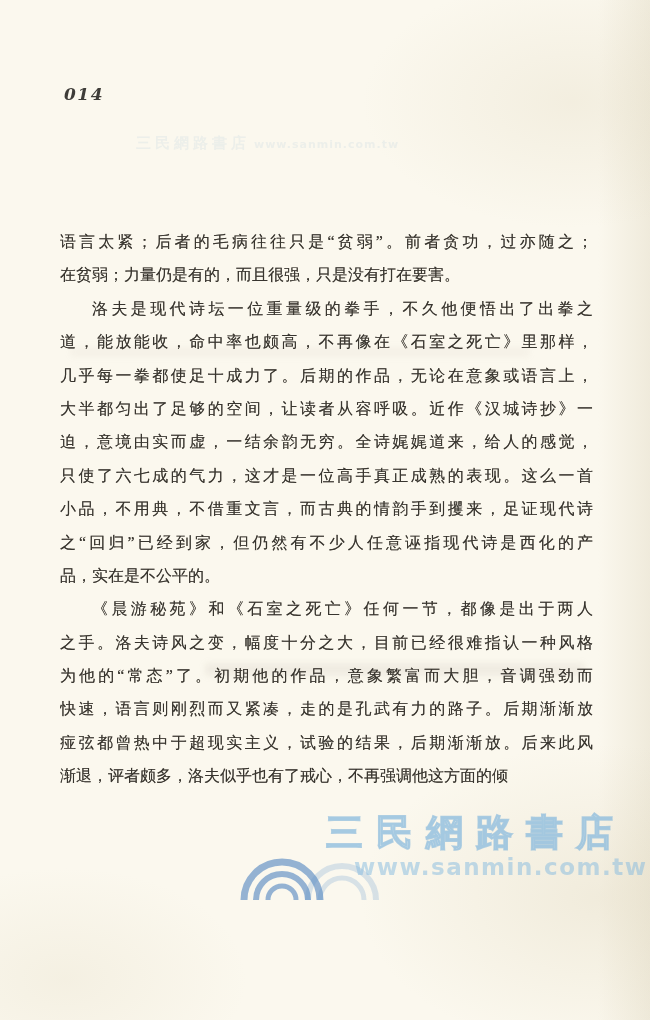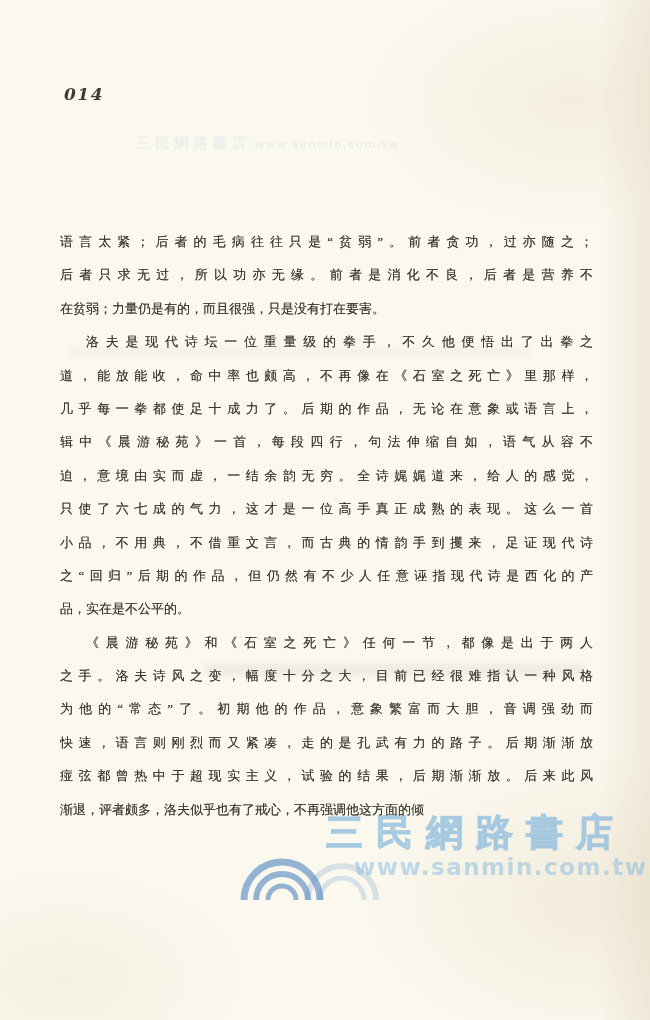--- a/index.html
+++ b/index.html
@@ -28,21 +28,21 @@
     letter-spacing: 1.5px;
     color: #3e3c38;
   }
   
   .body-text {
     position: absolute;
     left: 60px;
     top: 225px;
     width: 533px;
     color: #38352f;
-    font-size: 13px;
+    font-size: 16px;
     text-shadow: 0 0 0.5px rgba(70,64,56,0.65);
   }
   .line {
     height: 33.4px;
     line-height: 33.4px;
     overflow: hidden;
     white-space: nowrap;
     text-align: justify;
     text-align-last: justify;
   }
@@ -133,30 +133,29 @@
       <div class="wm-store">三民網路書店</div>
       <div class="wm-url">www.sanmin.com.tw</div>
     </div>
   </div>
 
   <div class="ghost g1"></div>
   <div class="ghost g2"></div>
 
   <div class="body-text">
       <div class="line">语言太紧；后者的毛病往往只是“贫弱”。前者贪功，过亦随之；</div>
-      <div class="line">后者只求无过，所以功亦无缘。前者是消化不良，后者是营养不</div>
       <div class="line para-end">在贫弱；力量仍是有的，而且很强，只是没有打在要害。</div>
       <div class="line indent">洛夫是现代诗坛一位重量级的拳手，不久他便悟出了出拳之</div>
       <div class="line">道，能放能收，命中率也颇高，不再像在《石室之死亡》里那样，</div>
       <div class="line">几乎每一拳都使足十成力了。后期的作品，无论在意象或语言上，</div>
-      <div class="line">辑中《晨游秘苑》一首，每段四行，句法伸缩自如，语气从容不</div>
+      <div class="line">大半都匀出了足够的空间，让读者从容呼吸。近作《汉城诗抄》一</div>
       <div class="line">迫，意境由实而虚，一结余韵无穷。全诗娓娓道来，给人的感觉，</div>
       <div class="line">只使了六七成的气力，这才是一位高手真正成熟的表现。这么一首</div>
       <div class="line">小品，不用典，不借重文言，而古典的情韵手到攫来，足证现代诗</div>
-      <div class="line">之“回归”后期的作品，但仍然有不少人任意诬指现代诗是西化的产</div>
+      <div class="line">之“回归”已经到家，但仍然有不少人任意诬指现代诗是西化的产</div>
       <div class="line para-end">品，实在是不公平的。</div>
       <div class="line indent">《晨游秘苑》和《石室之死亡》任何一节，都像是出于两人</div>
       <div class="line">之手。洛夫诗风之变，幅度十分之大，目前已经很难指认一种风格</div>
       <div class="line">为他的“常态”了。初期他的作品，意象繁富而大胆，音调强劲而</div>
       <div class="line">快速，语言则刚烈而又紧凑，走的是孔武有力的路子。后期渐渐放</div>
       <div class="line">痖弦都曾热中于超现实主义，试验的结果，后期渐渐放。后来此风</div>
       <div class="line para-end">渐退，评者颇多，洛夫似乎也有了戒心，不再强调他这方面的倾</div>
     </div>
 
 </div>

